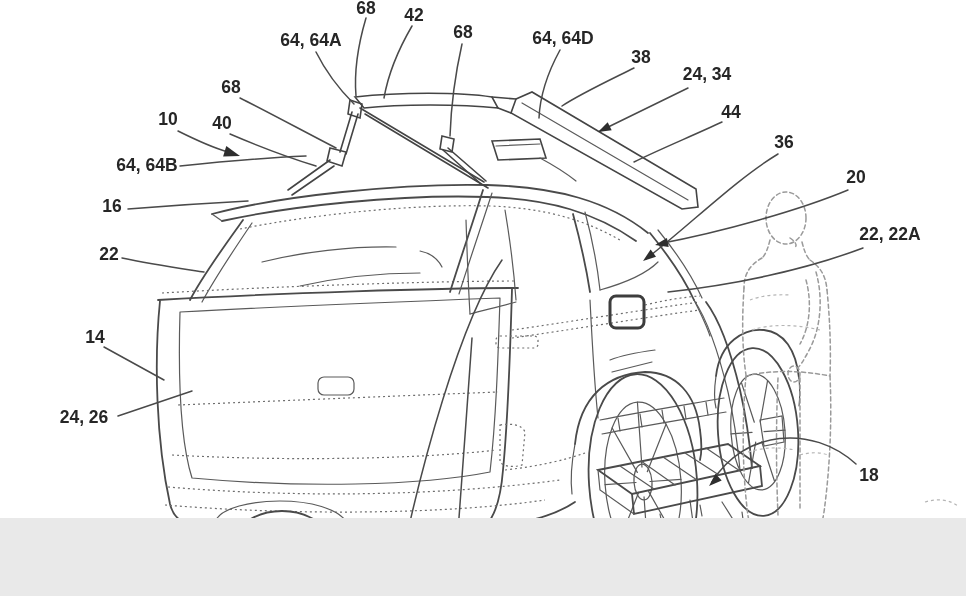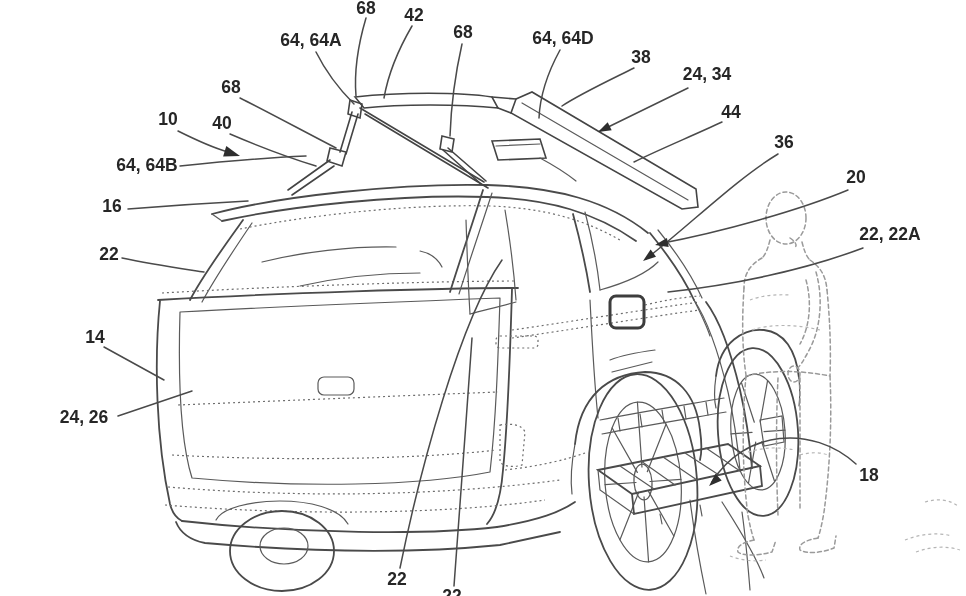--- a/index.html
+++ b/index.html
@@ -1,17 +1,17 @@
 <!DOCTYPE html>
 <html><head>
 <meta charset="utf-8">
 <style>
   html,body{margin:0;padding:0;background:#e9e9e9;}
   #stage{
-    position:relative;width:966px;height:596px;background:#ffffff;
+    position:relative;width:966px;height:518px;background:#ffffff;
     overflow:hidden;font-family:"Liberation Sans",sans-serif;
   }
   svg{display:block;}
   .body-line{fill:none;stroke:#4a4a4a;stroke-width:1.8;stroke-linecap:round;}
   .thin-line{fill:none;stroke:#5a5a5a;stroke-width:1.2;stroke-linecap:round;}
   .dot-line{fill:none;stroke:#6e6e6e;stroke-width:1.2;stroke-dasharray:2 3;}
   .mech-line{fill:none;stroke:#444;stroke-width:1.6;stroke-linecap:round;}
   .leader{fill:none;stroke:#4a4a4a;stroke-width:1.5;stroke-linecap:round;}
   .arrowhead{fill:#2e2e2e;stroke:none;}
   .person{fill:none;stroke:#9a9a9a;stroke-width:1.5;stroke-dasharray:4 3;stroke-linecap:round;}

